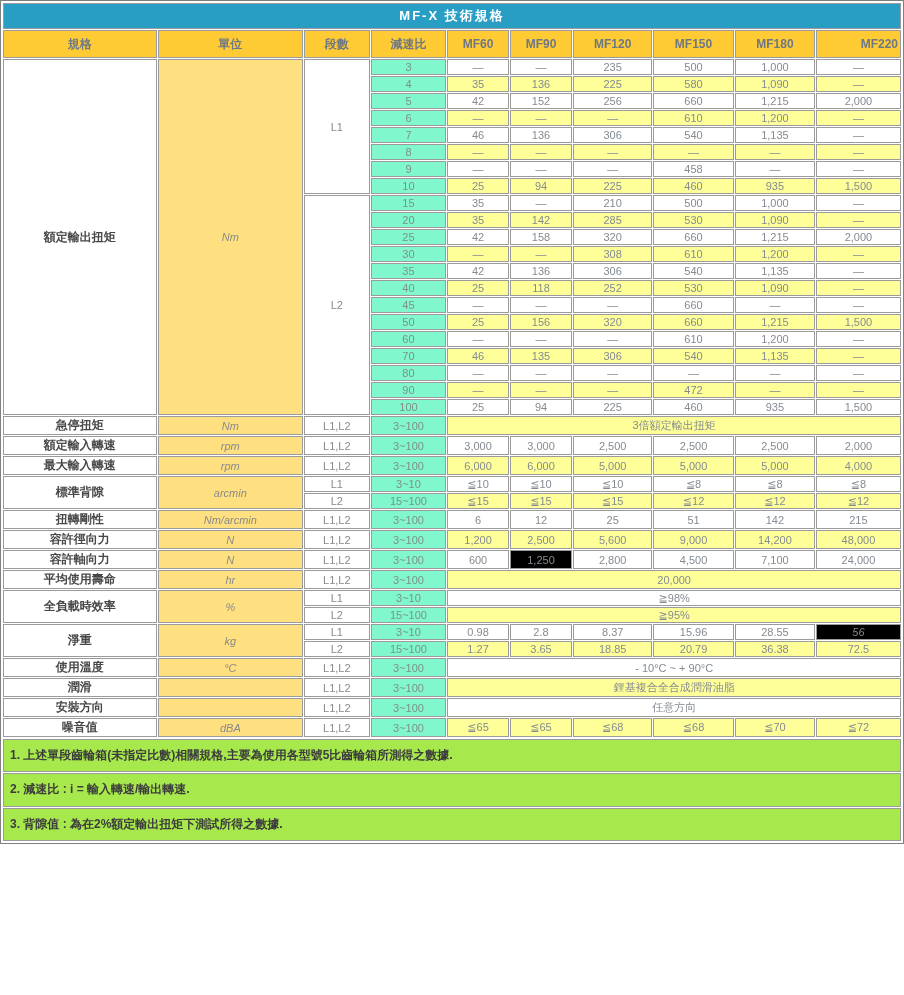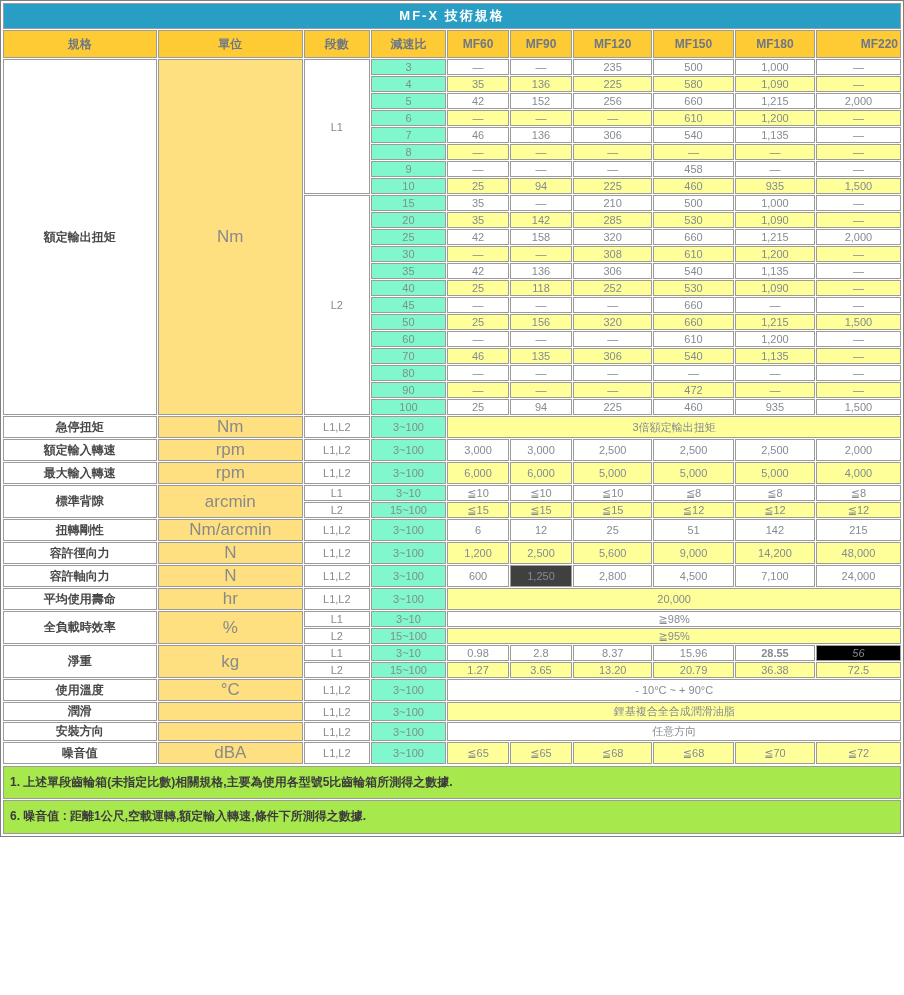--- a/index.html
+++ b/index.html
@@ -2,21 +2,21 @@
 <html><head>
 <meta charset="utf-8">
 <style>
   html,body{margin:0;padding:0;background:#fff;font-family:"Liberation Sans","DejaVu Sans",sans-serif;}
   .page{width:904px;box-sizing:border-box;border:1px solid #7f7f7f;background:#fff;padding:1px;}
   table{border-collapse:separate;border-spacing:1px;width:100%;table-layout:fixed;background:#ffffff;}
   td,th{border:1px solid #9b9b9b;text-align:center;vertical-align:middle;overflow:hidden;white-space:nowrap;box-sizing:border-box;padding:0 2px;}
   .title-cell{color:#ffffff;font-size:13px;font-weight:bold;height:26px;letter-spacing:2px;}
   .col-header{color:#6e7884;font-weight:bold;font-size:12px;height:28px;}
   .speclabel{background:#ffffff;color:#474747;font-weight:bold;font-size:12px;}
-  .unit{color:#8a8a8a;font-size:17px;}
+  .unit{color:#8a8a8a;font-size:11px;font-style:italic;}
   .stage{background:#ffffff;color:#8a8a8a;font-size:11px;}
   .ratio{color:#7e918a;font-size:11px;}
   .val{color:#848b92;font-size:11px;height:16px;}
   tbody td{height:16px;}
   .notes-table td.note{color:#3c3c3c;font-weight:bold;font-size:12px;text-align:left;
     padding:7px 6px;white-space:normal;line-height:1.45;}
 </style>
 </head>
 <body>
 
@@ -321,21 +321,21 @@
           <td class="val" style="background: rgb(255, 255, 153);">9,000</td>
           <td class="val" style="background: rgb(255, 255, 153);">14,200</td>
           <td class="val" style="background: rgb(255, 255, 153);">48,000</td>
         </tr>
         <tr>
           <td class="speclabel" rowspan="1">容許軸向力</td>
           <td class="unit" rowspan="1" style="background: rgb(255, 224, 128);">N</td>
           <td class="stage">L1,L2</td>
           <td class="ratio" style="background: rgb(128, 247, 204);">3~100</td>
           <td class="val" style="background: rgb(255, 255, 255);">600</td>
-          <td class="val" style="background: #404040;">1,250</td>
+          <td class="val" style="background: #000000;">1,250</td>
           <td class="val" style="background: rgb(255, 255, 255);">2,800</td>
           <td class="val" style="background: rgb(255, 255, 255);">4,500</td>
           <td class="val" style="background: rgb(255, 255, 255);">7,100</td>
           <td class="val" style="background: rgb(255, 255, 255);">24,000</td>
         </tr>
         <tr>
           <td class="speclabel" rowspan="1">平均使用壽命</td>
           <td class="unit" rowspan="1" style="background: rgb(255, 224, 128);">hr</td>
           <td class="stage">L1,L2</td>
           <td class="ratio" style="background: rgb(128, 247, 204);">3~100</td>
@@ -355,29 +355,29 @@
         </tr>
         <tr>
           <td class="speclabel" rowspan="2">淨重</td>
           <td class="unit" rowspan="2" style="background: rgb(255, 224, 128);">kg</td>
           <td class="stage">L1</td>
           <td class="ratio" style="background: rgb(128, 247, 204);">3~10</td>
           <td class="val" style="background: rgb(255, 255, 255);">0.98</td>
           <td class="val" style="background: rgb(255, 255, 255);">2.8</td>
           <td class="val" style="background: rgb(255, 255, 255);">8.37</td>
           <td class="val" style="background: rgb(255, 255, 255);">15.96</td>
-          <td class="val" style="background: rgb(255, 255, 255); font-weight: bold;">28.55</td>
+          <td class="val" style="background: rgb(255, 255, 255);">28.55</td>
           <td class="val" style="background: #000000; font-style: italic;">56</td>
         </tr>
         <tr>
           <td class="stage">L2</td>
           <td class="ratio" style="background: rgb(128, 247, 204);">15~100</td>
           <td class="val" style="background: rgb(255, 255, 153);">1.27</td>
           <td class="val" style="background: rgb(255, 255, 153);">3.65</td>
-          <td class="val" style="background: rgb(255, 255, 153);">13.20</td>
+          <td class="val" style="background: rgb(255, 255, 153);">18.85</td>
           <td class="val" style="background: rgb(255, 255, 153);">20.79</td>
           <td class="val" style="background: rgb(255, 255, 153);">36.38</td>
           <td class="val" style="background: rgb(255, 255, 153);">72.5</td>
         </tr>
         <tr>
           <td class="speclabel" rowspan="1">使用溫度</td>
           <td class="unit" rowspan="1" style="background: rgb(255, 224, 128);">°C</td>
           <td class="stage">L1,L2</td>
           <td class="ratio" style="background: rgb(128, 247, 204);">3~100</td>
           <td class="val" colspan="6" style="background: rgb(255, 255, 255);">- 10°C ~ + 90°C</td>
@@ -409,17 +409,20 @@
           <td class="val" style="background: rgb(255, 255, 153);">≦72</td>
         </tr>
       </tbody>
   </table>
   <table class="notes-table">
     <tbody id="notes-body">
         <tr>
           <td class="note" style="background: rgb(167, 232, 77);">1. 上述單段齒輪箱(未指定比數)相關規格,主要為使用各型號5比齒輪箱所測得之數據.</td>
         </tr>
         <tr>
-          <td class="note" style="background: rgb(167, 232, 77);">6. 噪音值 : 距離1公尺,空載運轉,額定輸入轉速,條件下所測得之數據.</td>
+          <td class="note" style="background: rgb(167, 232, 77);">2. 減速比 : i = 輸入轉速/輸出轉速.</td>
+        </tr>
+        <tr>
+          <td class="note" style="background: rgb(167, 232, 77);">3. 背隙值 : 為在2%額定輸出扭矩下測試所得之數據.</td>
         </tr>
       </tbody>
   </table>
 </div>
 
 </body></html>

